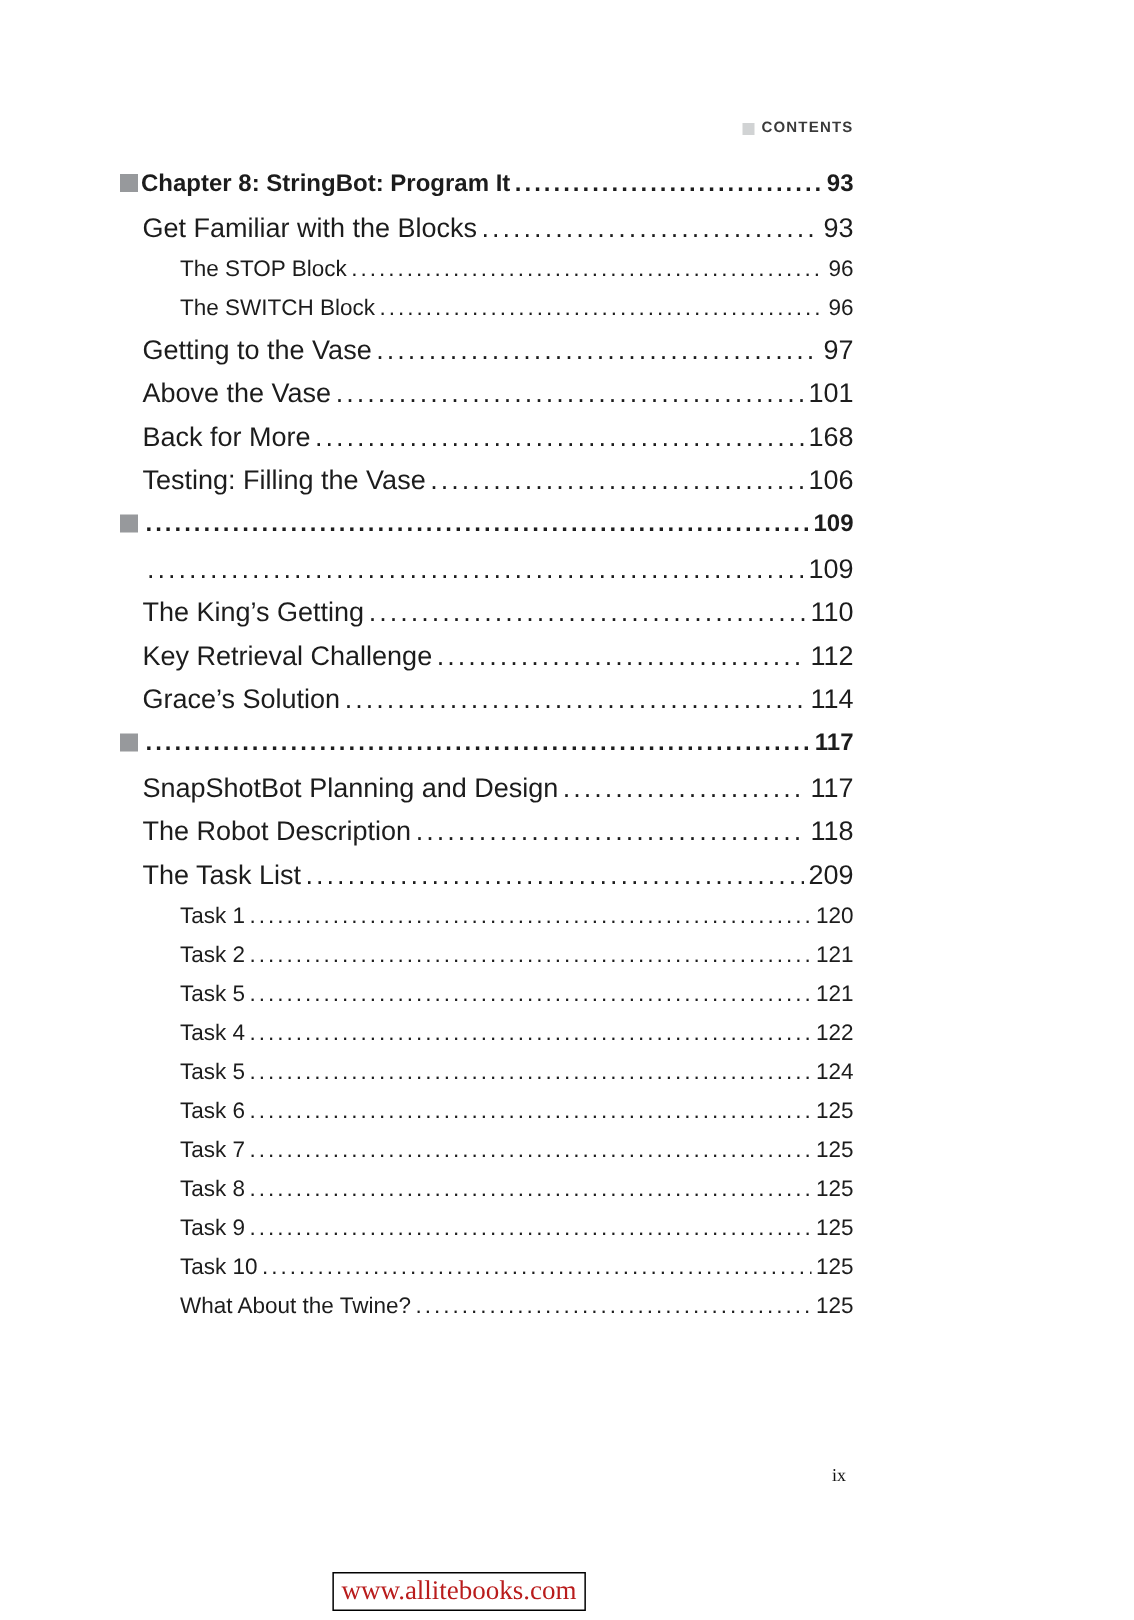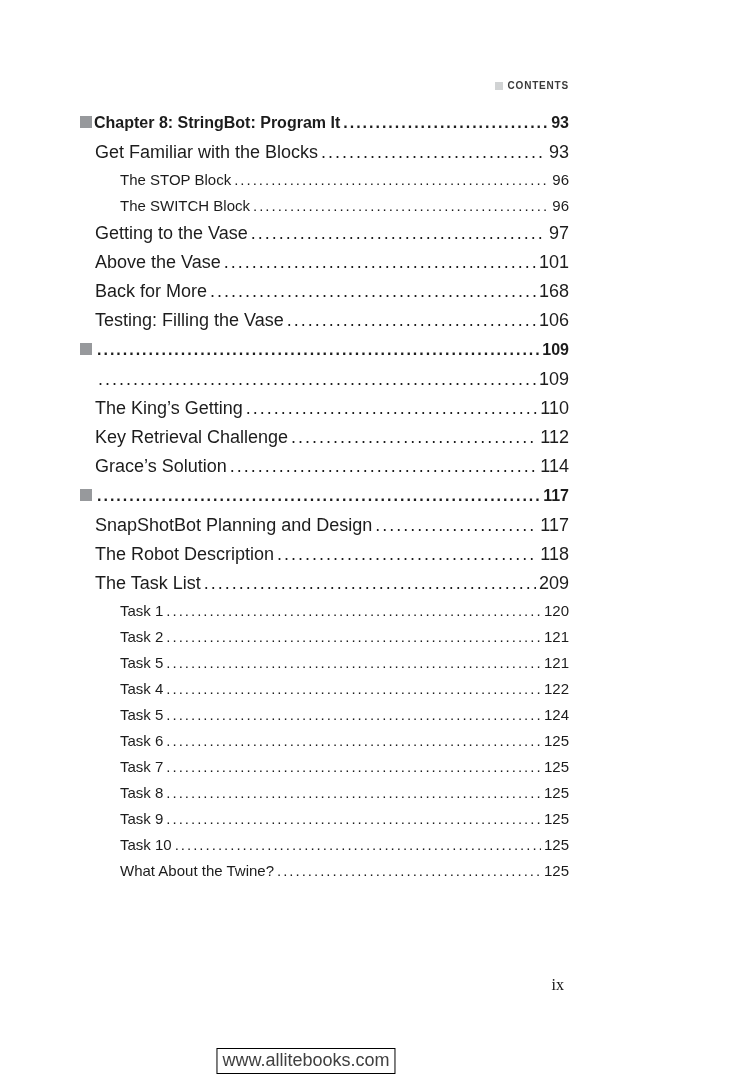--- a/index.html
+++ b/index.html
@@ -87,34 +87,34 @@
     margin-bottom: 11px;
     padding-left: 40px;
   }
 
   
   .folio {
     position: absolute;
     right: 48px;
     top: 976px;
     font-family: "Liberation Serif", serif;
-    font-size: 16px;
+    font-size: 12px;
     color: #111111;
     margin-left: 36px;
   }
   .watermark {
     position: absolute;
     left: 50%;
     transform: translateX(-50%);
     bottom: 6px;
     border: 1px solid #000000;
     padding: 1px 5px 2px 5px;
-    font-family: Liberation Sans, sans-serif;
+    font-family: Liberation Serif, serif;
     font-size: 18px;
-    color: #404040;
+    color: #b91c1c;
     text-decoration: none;
     background: #ffffff;
   }
 </style>
 </head>
 <body>
 
 <div class="page">
 
   <div class="running-header">

